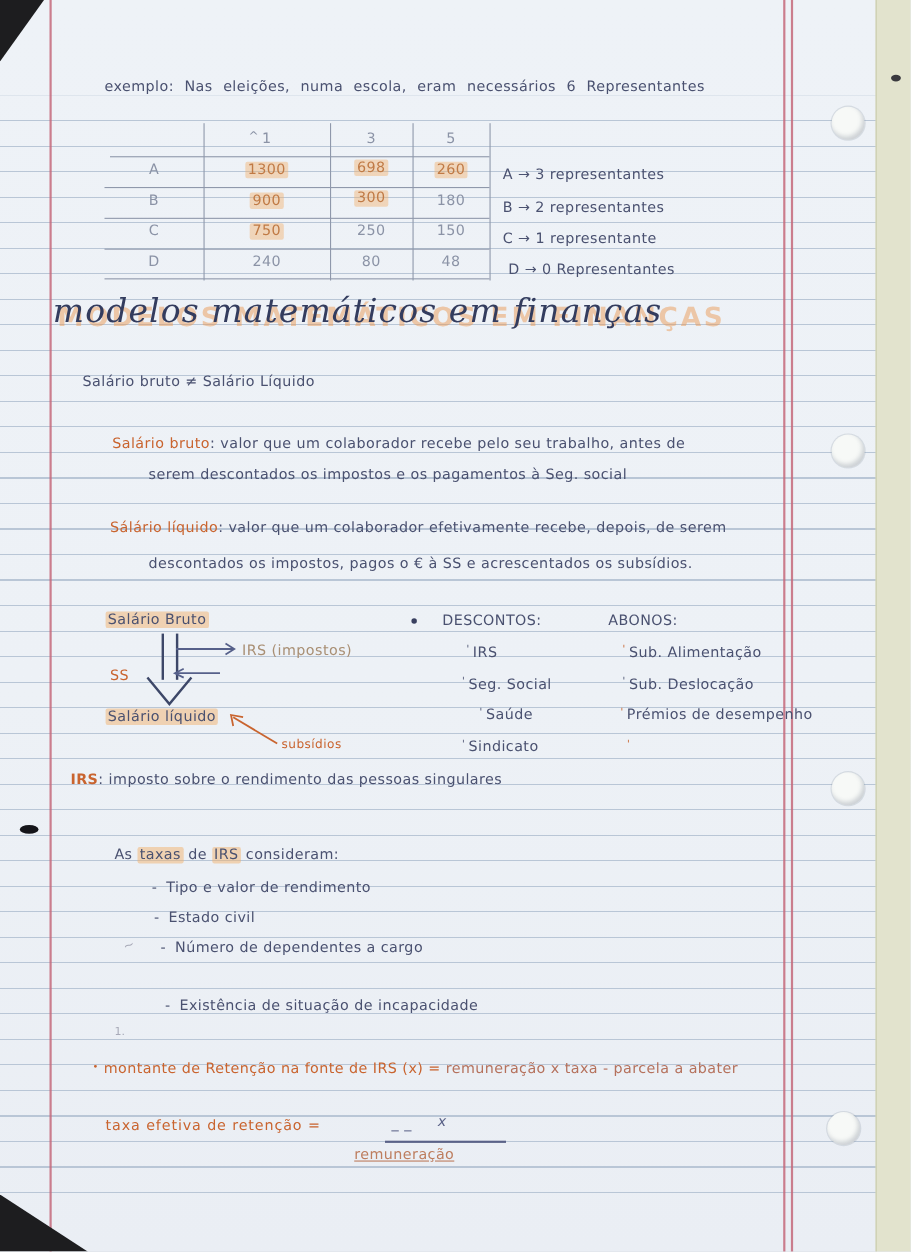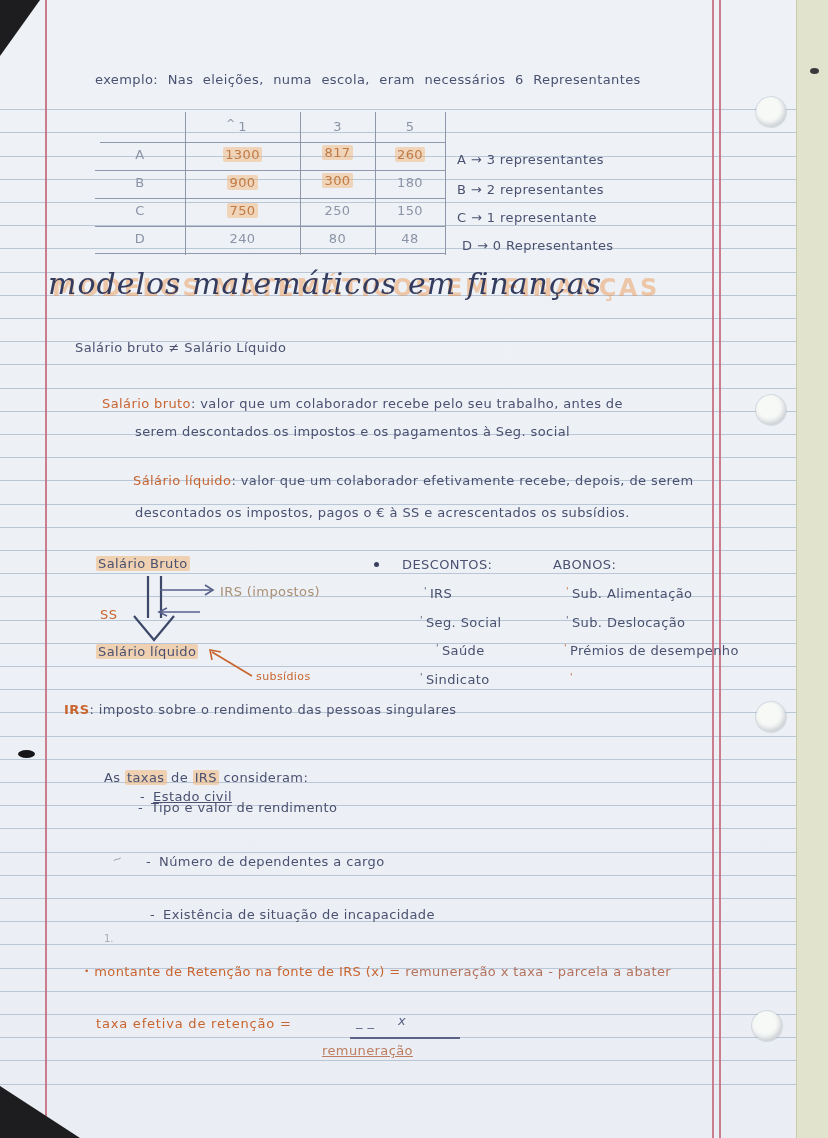--- a/index.html
+++ b/index.html
@@ -74,21 +74,21 @@
   <div class="tline hl-line" style="left:95px;top:226px;width:350px;"></div>
   <div class="tline hl-line" style="left:95px;top:253px;width:350px;"></div>
 
   <div class="hw pencil small" style="left:226px;top:117px;">^</div>
   <div class="hw pencil center" style="left:185px;top:119px;width:115px;">1</div>
   <div class="hw pencil center" style="left:300px;top:119px;width:75px;">3</div>
   <div class="hw pencil center" style="left:375px;top:119px;width:70px;">5</div>
 
   <div class="hw pencil center" style="left:95px;top:147px;width:90px;">A</div>
   <div class="hw center" style="left:185px;top:147px;width:115px;"><span class="hlnum">1300</span></div>
-  <div class="hw center" style="left:300px;top:145px;width:75px;"><span class="hlnum">817</span></div>
+  <div class="hw center" style="left:300px;top:145px;width:75px;"><span class="hlnum">698</span></div>
   <div class="hw center" style="left:375px;top:147px;width:70px;"><span class="hlnum">260</span></div>
 
   <div class="hw pencil center" style="left:95px;top:175px;width:90px;">B</div>
   <div class="hw center" style="left:185px;top:175px;width:115px;"><span class="hlnum">900</span></div>
   <div class="hw center" style="left:300px;top:173px;width:75px;"><span class="hlnum">300</span></div>
   <div class="hw pencil center" style="left:375px;top:175px;width:70px;">180</div>
 
   <div class="hw pencil center" style="left:95px;top:203px;width:90px;">C</div>
   <div class="hw center" style="left:185px;top:203px;width:115px;"><span class="hlnum">750</span></div>
   <div class="hw pencil center" style="left:300px;top:203px;width:75px;">250</div>
@@ -107,21 +107,21 @@
   <div class="title-shadow" style="left:52px;top:274px;">MODELOS MATEMÁTICOS EM FINANÇAS</div>
   <div class="title-cursive" style="left:48px;top:266px;">modelos matemáticos em finanças</div>
 
   <div class="hw" style="left:75px;top:340px;">Salário bruto ≠ Salário Líquido</div>
 
   <div class="hw" style="left:102px;top:396px;">
     <span class="orange">Salário bruto</span><span>: valor que um colaborador recebe pelo seu trabalho, antes de</span>
   </div>
   <div class="hw" style="left:135px;top:424px;">serem descontados os impostos e os pagamentos à Seg. social</div>
 
-  <div class="hw" style="left:100px;top:473px;margin-left:33px;">
+  <div class="hw" style="left:100px;top:473px;">
     <span class="orange">Sálário líquido</span><span>: valor que um colaborador efetivamente recebe, depois, de serem</span>
   </div>
   <div class="hw" style="left:135px;top:505px;">descontados os impostos, pagos o € à SS e acrescentados os subsídios.</div>
 
   <div class="hw" style="left:96px;top:556px;">
     <span class="hl">Salário Bruto</span>
   </div>
 
   <svg style="position:absolute;left:60px;top:550px;" width="360" height="150">
 
@@ -170,21 +170,21 @@
   <div class="hw" style="left:64px;top:702px;">
     <span class="orange" style="font-weight:bold;">IRS</span><span>: imposto sobre o rendimento das pessoas singulares</span>
   </div>
 
   <div class="hw" style="left:104px;top:770px;">
     <span>As </span><span class="hl">taxas</span><span> de </span><span class="hl">IRS</span><span> consideram:</span>
   </div>
 
   <div class="hw" style="left:138px;top:800px;">
     <span class="dash">-</span><span>Tipo e valor de rendimento</span></div>
-  <div class="hw" style="left:140px;top:789px;text-decoration:underline;">
+  <div class="hw" style="left:140px;top:827px;">
     <span class="dash">-</span><span>Estado civil</span></div>
   <div class="scan-mark" style="left:112px;top:852px;font-size:12px;transform:rotate(-20deg);">~</div>
   <div class="hw" style="left:146px;top:854px;">
     <span class="dash">-</span><span>Número de dependentes a cargo</span></div>
   <div class="hw" style="left:150px;top:907px;">
     <span class="dash">-</span><span>Existência de situação de incapacidade</span></div>
 
   <div class="scan-mark" style="left:104px;top:933px;font-size:10px;">1.</div>
 
   <div class="hw" style="left:84px;top:964px;">

